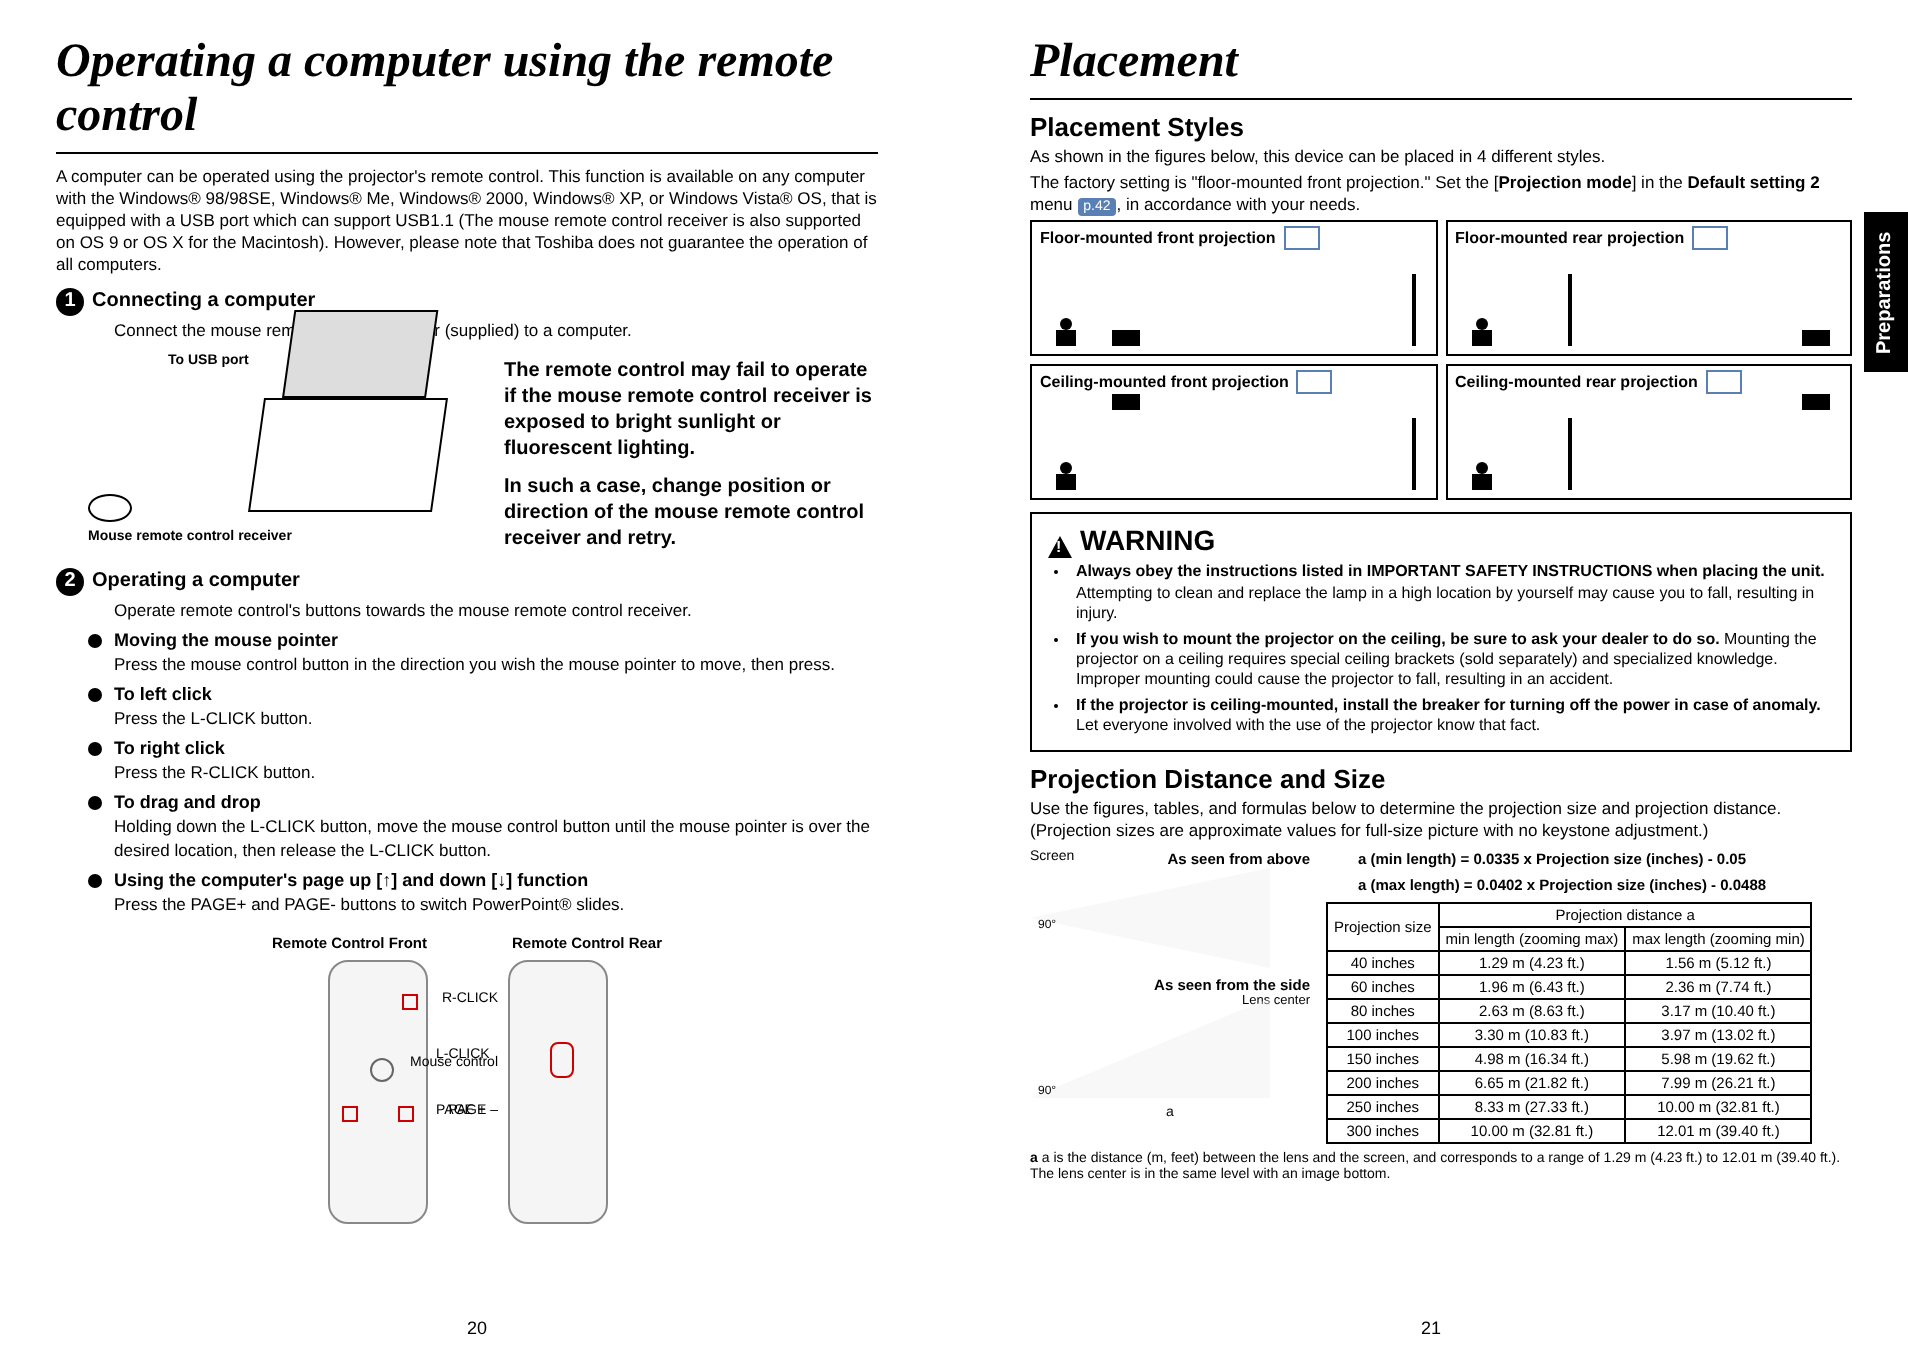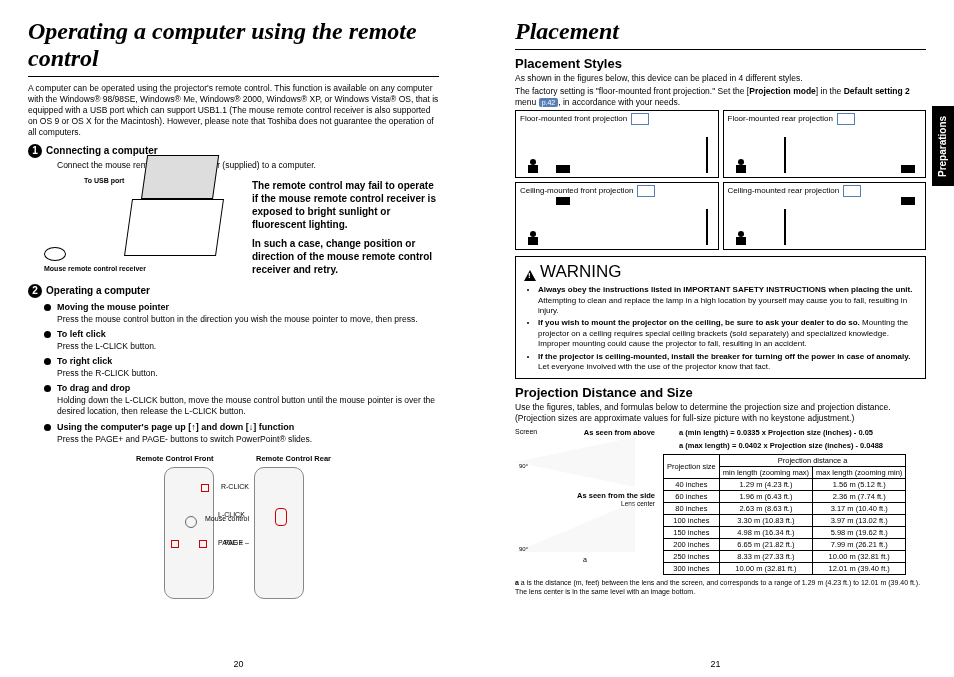--- a/index.html
+++ b/index.html
@@ -26,29 +26,29 @@
 .remote-fig { text-align:center; margin-top:8px; }
 .remote-fig .rlabel { font-size:7.5px; font-weight:bold; display:inline-block; margin:0 20px; }
 .remotes { display:flex; justify-content:center; gap:40px; margin-top:4px; position:relative; }
 .remote { width:48px; height:130px; border:1px solid #888; border-radius:10px; background:#f5f5f5; position:relative; }
 .btn-sm { width:6px; height:6px; border:1px solid #666; position:absolute; }
 .callout { position:absolute; font-size:7px; white-space:nowrap; }
 .pagenum { text-align:center; font-size:9px; position:absolute; bottom:8px; width:477px; left:0; }
 .col:nth-child(2) .pagenum { left:477px; }
 .placement-grid { display:grid; grid-template-columns:1fr 1fr; gap:4px; border:0; }
 .pcell { border:1px solid #000; padding:2px 4px 4px 4px; height:60px; position:relative; }
-.pcell-label { font-size:8px; font-weight:normal; }
+.pcell-label { font-size:8px; font-weight:bold; }
 .proj-icon { display:inline-block; width:16px; height:10px; border:1px solid #5a7fb5; margin-left:4px; vertical-align:middle; }
 .person { width:14px; height:14px; position:absolute; bottom:4px; }
 .person::before { content:''; display:block; width:6px; height:6px; background:#000; border-radius:50%; margin:0 auto; }
 .person::after { content:''; display:block; width:10px; height:8px; background:#000; margin:0 auto; }
 .screen-line { position:absolute; width:2px; height:36px; background:#000; bottom:4px; }
 .proj-box { position:absolute; width:14px; height:8px; background:#000; bottom:4px; }
 .warn-box { border:1px solid #000; padding:4px 8px; margin-top:6px; font-size:8px; line-height:1.3; }
-.warn-title { font-weight:normal; font-size:17px; }
+.warn-title { font-weight:bold; font-size:14px; }
 .tri { display:inline-block; width:0; height:0; border-left:6px solid transparent; border-right:6px solid transparent; border-bottom:11px solid #000; position:relative; margin-right:4px; vertical-align:middle; }
 .tri::after { content:'!'; position:absolute; left:-2px; top:1px; color:#fff; font-size:8px; font-weight:bold; }
 .warn-box ul { margin:2px 0 0 0; padding-left:14px; }
 .warn-box li { margin-bottom:2px; }
 .side-tab { position:absolute; right:0; top:106px; width:22px; height:80px; background:#000; color:#fff; writing-mode:vertical-rl; text-align:center; font-size:10px; font-weight:bold; transform:rotate(180deg); line-height:22px; }
 table.proj { border-collapse:collapse; font-size:7.5px; }
 table.proj th, table.proj td { border:1px solid #000; padding:1px 3px; text-align:center; }
 table.proj th { font-weight:normal; }
 .proj-section { display:flex; gap:8px; margin-top:4px; align-items:flex-start; }
 .proj-diag { width:140px; font-size:7px; }
@@ -78,20 +78,21 @@
    <div class="receiver"></div>
    <div class="receiver-label">Mouse remote control receiver</div>
   </div>
   <div style="flex:1;padding-left:8px;">
    <p class="bold-note">The remote control may fail to operate if the mouse remote control receiver is exposed to bright sunlight or fluorescent lighting.</p>
    <p class="bold-note" style="margin-top:6px;">In such a case, change position or direction of the mouse remote control receiver and retry.</p>
   </div>
  </div>
 
  <h3><span class="num-circle">2</span><span>Operating a computer</span></h3>
+ <p class="sub indent">Operate remote control's buttons towards the mouse remote control receiver.</p>
 
  <div class="bullet-row">
         <div class="dot"></div>
         <b>Moving the mouse pointer</b>
       </div>
  <p class="sub indent">Press the mouse control button in the direction you wish the mouse pointer to move, then press.</p>
  <div class="bullet-row">
         <div class="dot"></div>
         <b>To left click</b>
       </div>

